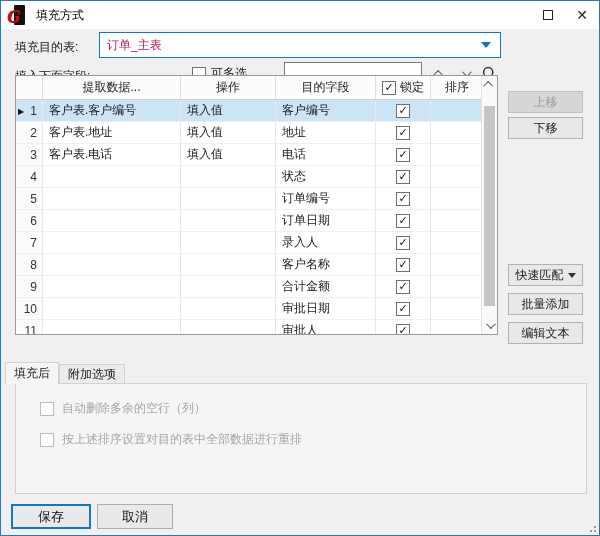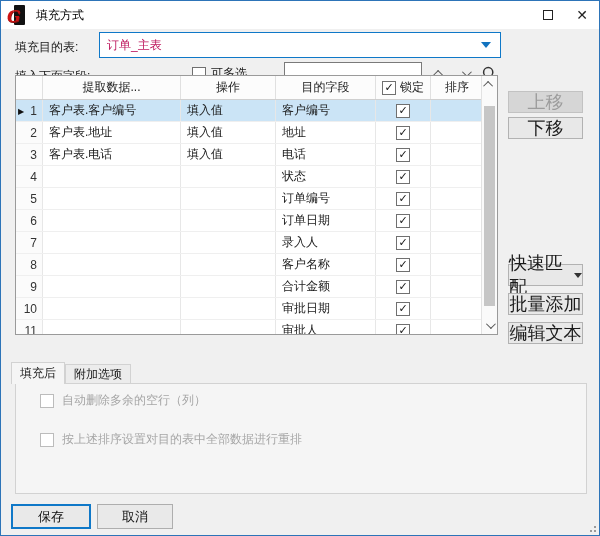--- a/index.html
+++ b/index.html
@@ -83,26 +83,26 @@
   .vs-up { top:0; } .vs-dn { bottom:0; }
   .vs-thumb { position:absolute; left:2px; right:2px; top:30px; height:200px; background:#c6c6c6; }
   .chev { width:7px; height:7px; border-left:1.5px solid #555; border-top:1.5px solid #555; }
   .chev.up { transform:rotate(45deg) translateY(2px); }
   .chev.dn { transform:rotate(225deg) translateY(2px); }
   
   .sbtn {
     position:absolute; left:507px; width:75px; height:22px;
     background:#e8e8e8; border:1px solid #b2b2b2;
     display:flex; align-items:center; justify-content:center; gap:4px;
-    font-size:18px; color:#1a1a1a; cursor:default;
+    font-size:12px; color:#1a1a1a; cursor:default;
   }
   .sbtn.disabled { background:#d6d6d6; border-color:#c2c2c2; color:#9c9c9c; }
   .sbtn .dcaret { width:0; height:0; border-left:4px solid transparent; border-right:4px solid transparent; border-top:5px solid #333; }
   
-  .tabs { position:absolute; left:10px; top:361px; display:flex; align-items:flex-end; height:22px; }
+  .tabs { position:absolute; left:4px; top:361px; display:flex; align-items:flex-end; height:22px; }
   .tab {
     padding:3px 8px 4px 8px; border:1px solid #d2d2d2; border-bottom:none;
     background:#ececec; color:#1a1a1a; margin-right:0; height:20px; display:flex; align-items:center;
   }
   .tab.active { background:#f5f5f5; height:22px; position:relative; z-index:2; }
   .groupbox {
     position:absolute; left:14px; top:382px; width:572px; height:111px;
     background:#f5f5f5; border:1px solid #d2d2d2;
   }
   .optrow { position:absolute; left:24px; display:flex; align-items:center; gap:8px; color:#a6a6a6; }
@@ -369,21 +369,21 @@
     </div>
   <div class="sbtn" style="top:321px;">
       <span>编辑文本</span>
     </div>
 
   <div class="tabs">
     <span class="tab active">填充后</span>
     <span class="tab">附加选项</span>
   </div>
   <div class="groupbox">
-    <span class="optrow" style="top:8px;">
+    <span class="optrow" style="top:16px;">
       <span class="cb off disabled"></span>
       <span>自动删除多余的空行（列）</span>
     </span>
     <span class="optrow" style="top:47px;">
       <span class="cb off disabled"></span>
       <span>按上述排序设置对目的表中全部数据进行重排</span>
     </span>
   </div>
 
   <div class="fbtn" style="left:96px; top:503px; width:76px;">

